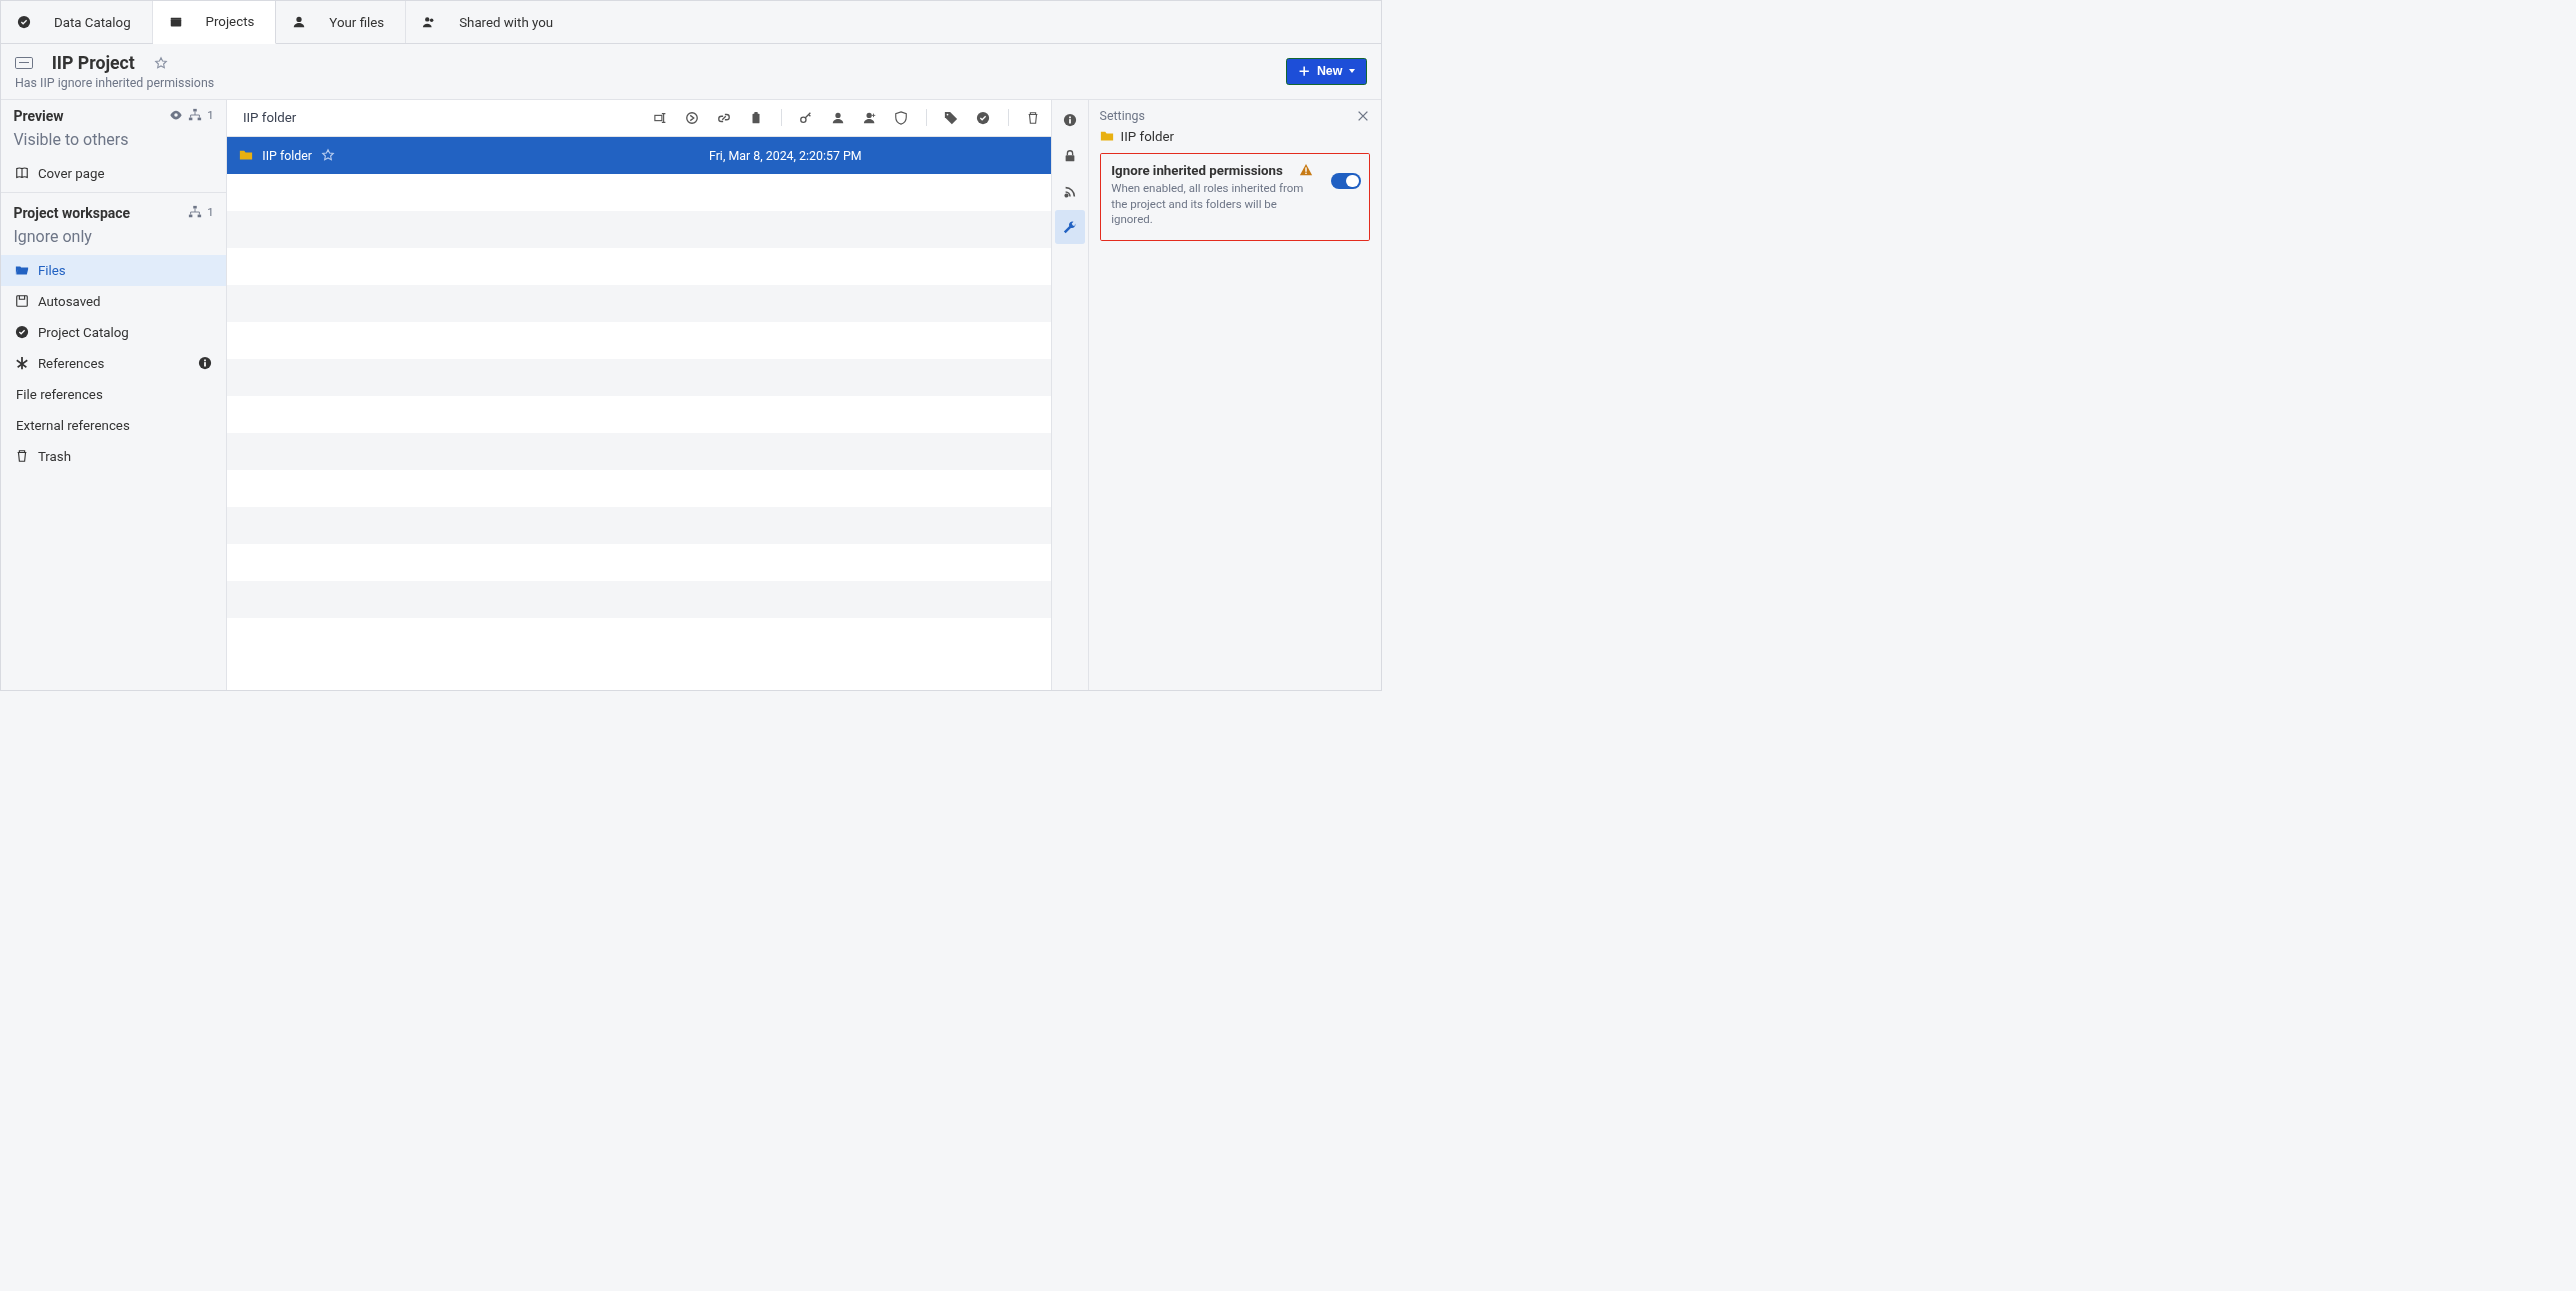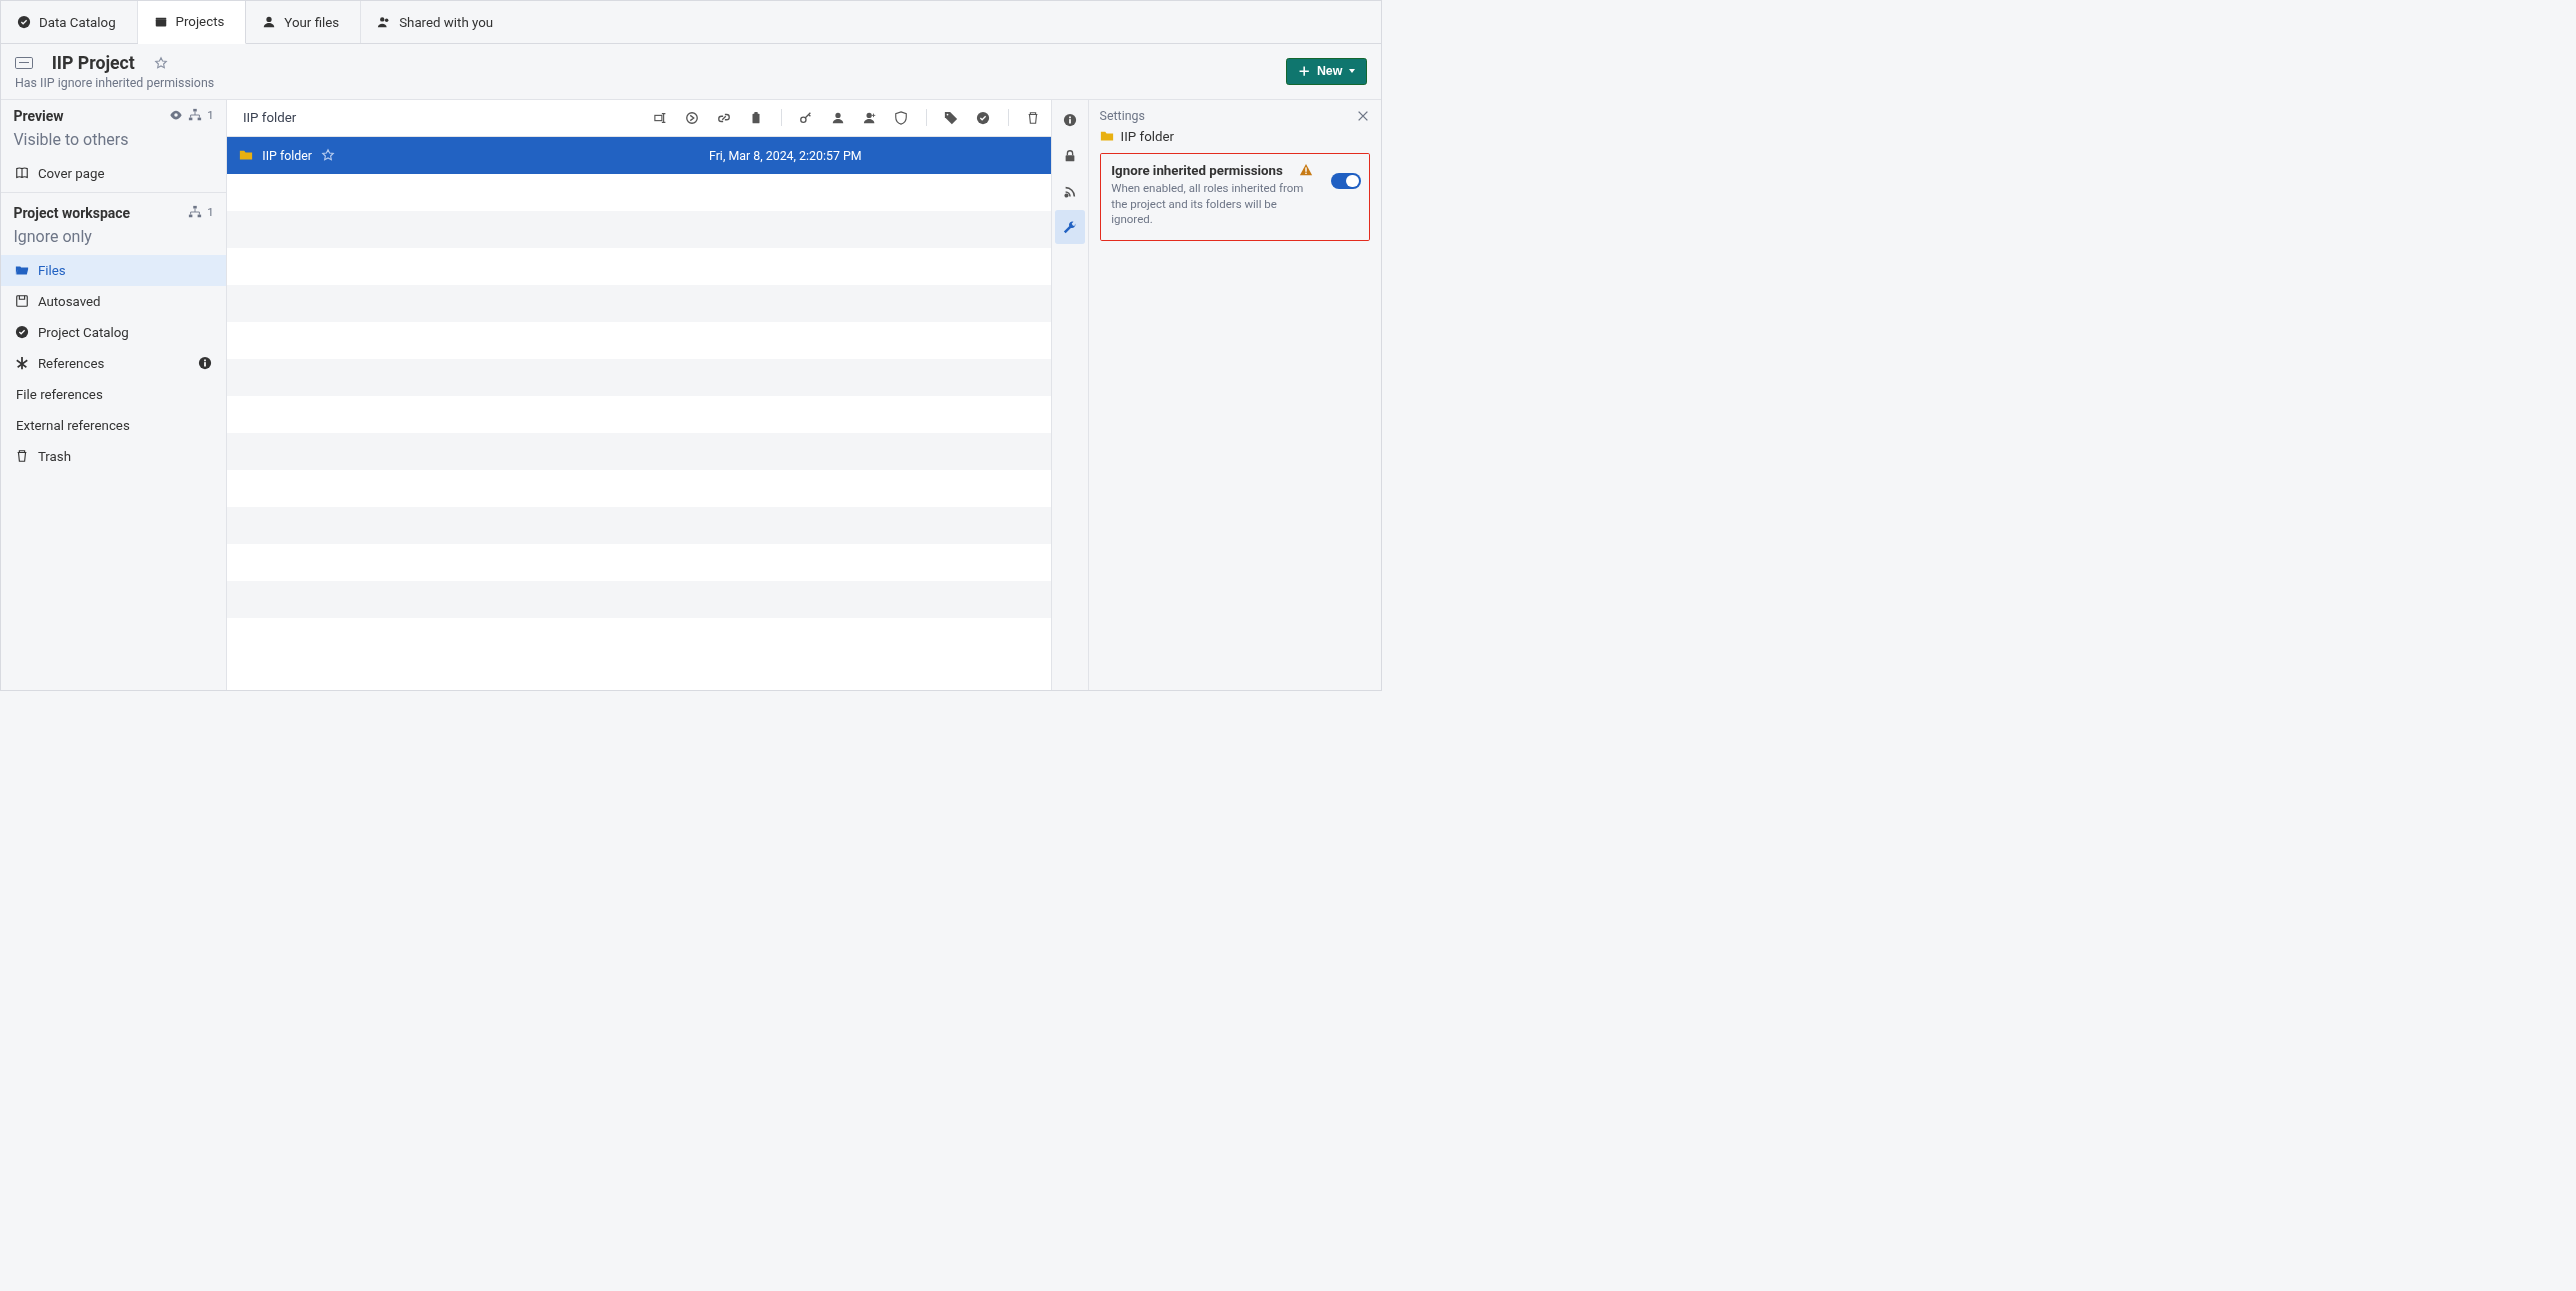--- a/index.html
+++ b/index.html
@@ -1,35 +1,35 @@
 <!DOCTYPE html>
 <html style="font-size:14px"><head>
 <meta charset="utf-8">
 <style>
   * { box-sizing: border-box; margin: 0; padding: 0; }
   body { font-family: -apple-system, BlinkMacSystemFont, "Segoe UI", Roboto, Helvetica, Arial, sans-serif; background: #f5f6f8; color: #333; font-size: 12.4px; }
   .app { display: flex; flex-direction: column; height: 691px; width: 1382px; border: 0.9px solid #d8dae0; }
 
   
   .topnav { display: flex; background: #f5f6f8; border-bottom: 0.9px solid #d8dae0; height: 43px; }
-  .topnav-tab { display: flex; align-items: center; gap: 8px; padding: 0 21px 0 16px; color: #333; cursor: pointer; border-right: 0.9px solid #e1e3e8; font-size: 13.3px;}
+  .topnav-tab { display: flex; align-items: center; gap: 23px; padding: 0 21px 0 16px; color: #333; cursor: pointer; border-right: 0.9px solid #e1e3e8; font-size: 13.3px;}
   .topnav-tab.active { background: #fff; border-bottom: 0.9px solid #fff; margin-bottom: -0.9px; border-right: 0.9px solid #d8dae0;}
   .ic { width: 14px; height: 14px; display:inline-flex; align-items:center; justify-content:center; flex:0 0 auto;}
   .ic svg { width: 100%; height: 100%; }
 
   
   .header-row { display:flex; align-items:center; justify-content:space-between; padding: 8.9px 14px; border-bottom: 0.9px solid #e1e3e8; }
   .header-left { display:flex; flex-direction:column; gap:1.8px;}
   .title-line { display:flex; align-items:center; gap:19px;}
   .title-box { width:17.7px; height:12.4px; border:1.3px solid #6e7687; border-radius:1.8px; position:relative;}
   .title-box::after{content:"";position:absolute;left:2.7px;right:2.7px;top:4.4px;border-top:1.3px solid #6e7687;}
   .page-title { font-size:17.7px; font-weight:700;}
   .star-outline{ color:#8a92a3;}
   .subtitle{ color:#6e7687; font-size:12.4px;}
-  .new-btn { display:flex; align-items:center; gap:7px; background:#0f766e; color:#fff; border:0.9px solid #14672f; border-radius:2.7px; padding:5.3px 10.6px; font-size:12.4px; font-weight:600;}
+  .new-btn { display:flex; align-items:center; gap:7px; background:#1d4ed8; color:#fff; border:0.9px solid #14672f; border-radius:2.7px; padding:5.3px 10.6px; font-size:12.4px; font-weight:600;}
   .new-btn svg{width:12.4px;height:12.4px;}
   .caret-down { width:0;height:0;border-left:3.5px solid transparent;border-right:3.5px solid transparent;border-top:4.4px solid #fff;}
 
   
   .main { display:flex; flex:1; min-height:0;}
   .sidebar { width:226px; border-right:0.9px solid #e1e3e8; }
   .sb-section-head { padding:8.9px 12.4px 5.3px; display:flex; justify-content:space-between; align-items:flex-start;}
   .sb-section-head .lbl { font-weight:700; font-size:14px;}
   .sb-sub { color:#6e7687; font-size:16px; padding:0 12.4px 8.9px;}
   .sb-item { display:flex; align-items:center; gap:8.9px; padding:8px 14px; font-size:13.3px;}

